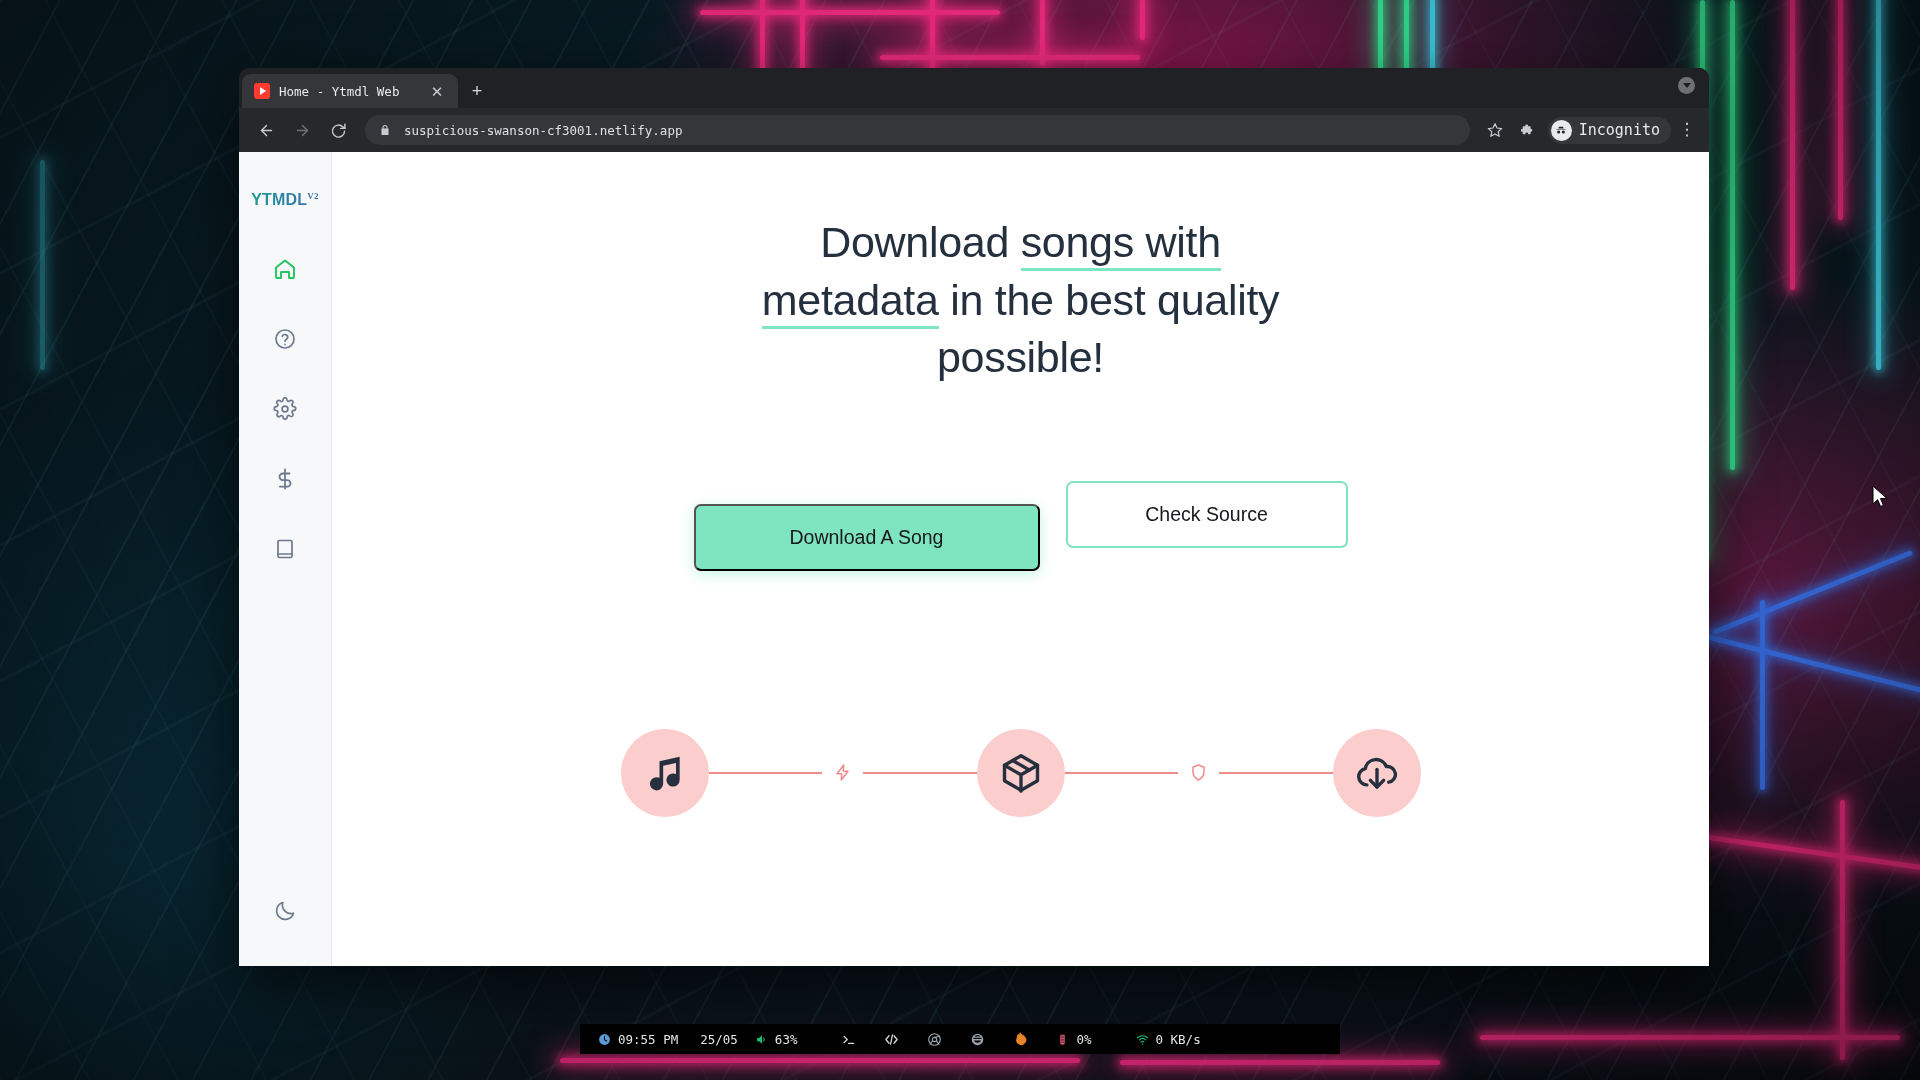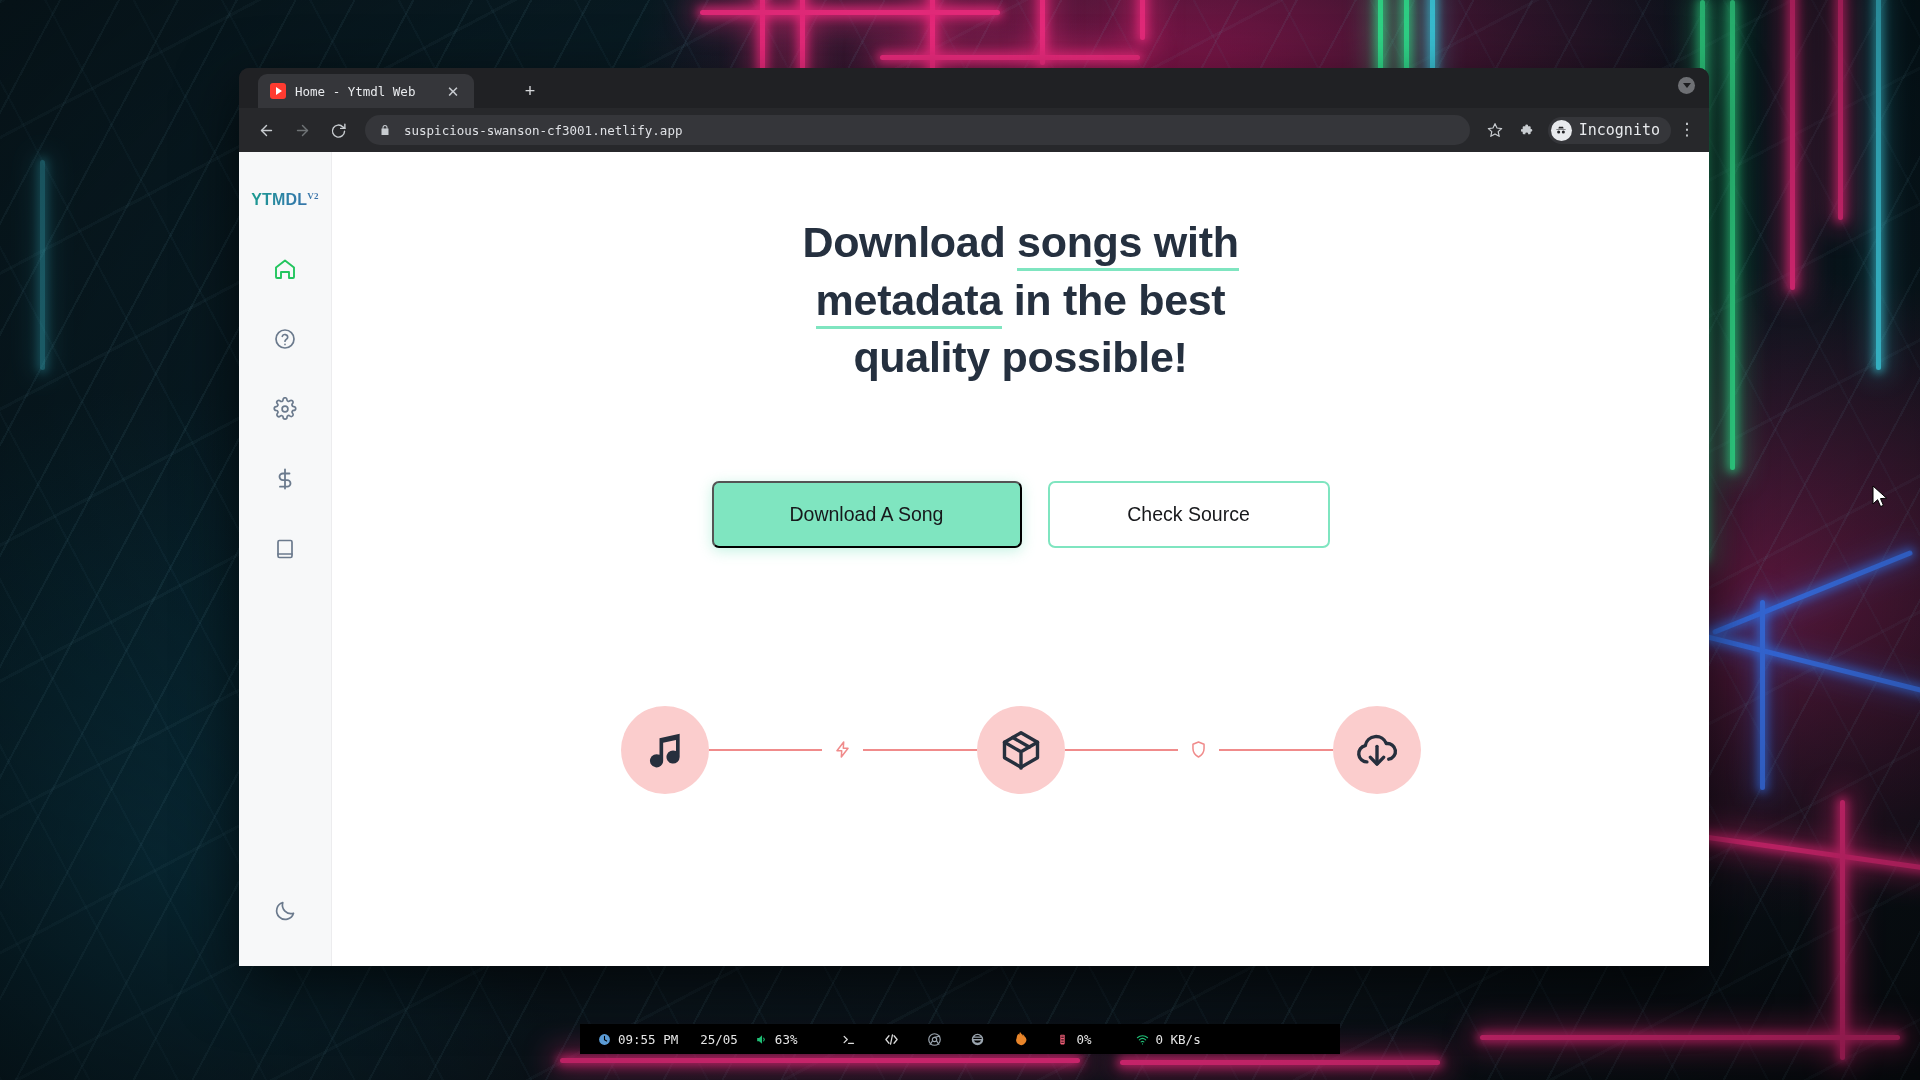--- a/index.html
+++ b/index.html
@@ -58,24 +58,23 @@
     box-shadow: 0 18px 60px rgba(0,0,0,.65);
     overflow: hidden;
     display: flex; flex-direction: column;
   }
 
   
   .tabstrip {
     height: 40px;
     background: #202124;
     display: flex; align-items: flex-end;
-    padding-left: 19px;
+    padding-left: 3px;
     position: relative;
     flex: 0 0 40px;
-    gap: 37px;
   }
   .tab {
     height: 34px;
     background: #35363a;
     border-radius: 9px 9px 0 0;
     display: flex; align-items: center;
     gap: 9px;
     padding: 0 10px 0 12px;
     min-width: 216px;
     max-width: 240px;
@@ -206,21 +205,21 @@
     overflow: hidden;
     display:flex; flex-direction:column; align-items:center;
     padding-top: 62px;
     position: relative;
   }
   h1.hero {
     width: 540px;
     text-align:center;
     font-size: 43px;
     line-height: 1.34;
-    font-weight: 700;
+    font-weight: 400;
     color: #25303f;
     letter-spacing: -0.3px;
   }
   .uline {
     border-bottom: 3.5px solid #7FE5C0;
     padding-bottom: 2px;
   }
   p.sub {
     width: 500px;
     text-align:center;
@@ -235,23 +234,24 @@
   }
   .btn {
     height: 67px;
     border-radius: 7px;
     display:flex;align-items:center;justify-content:center;
     font-size: 19.5px;
     color:#17181b;
     font-weight: 400;
   }
   .btn-primary {
-    width: 310px;
+    width: 346px;
     background: #7FE5C0;
     box-shadow: 0 3px 14px rgba(127,229,192,.45);
+    margin-top: 23px;
   }
   .btn-secondary {
     width: 282px;
     background: #ffffff;
     border: 2px solid #7FE5C0;
   }
 
   
   .features {
     margin-top: 158px;

